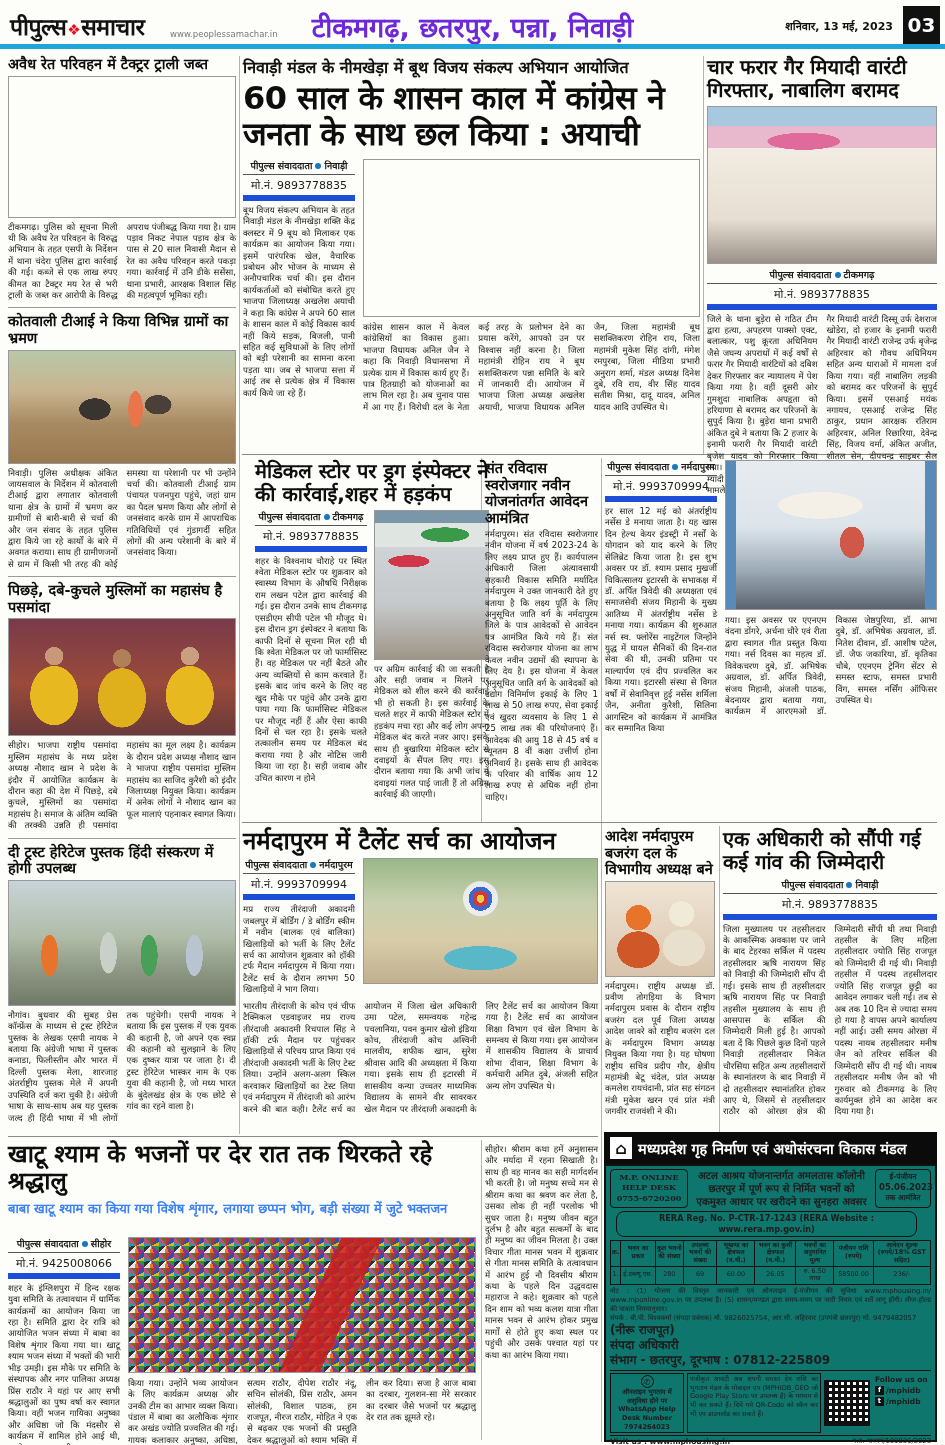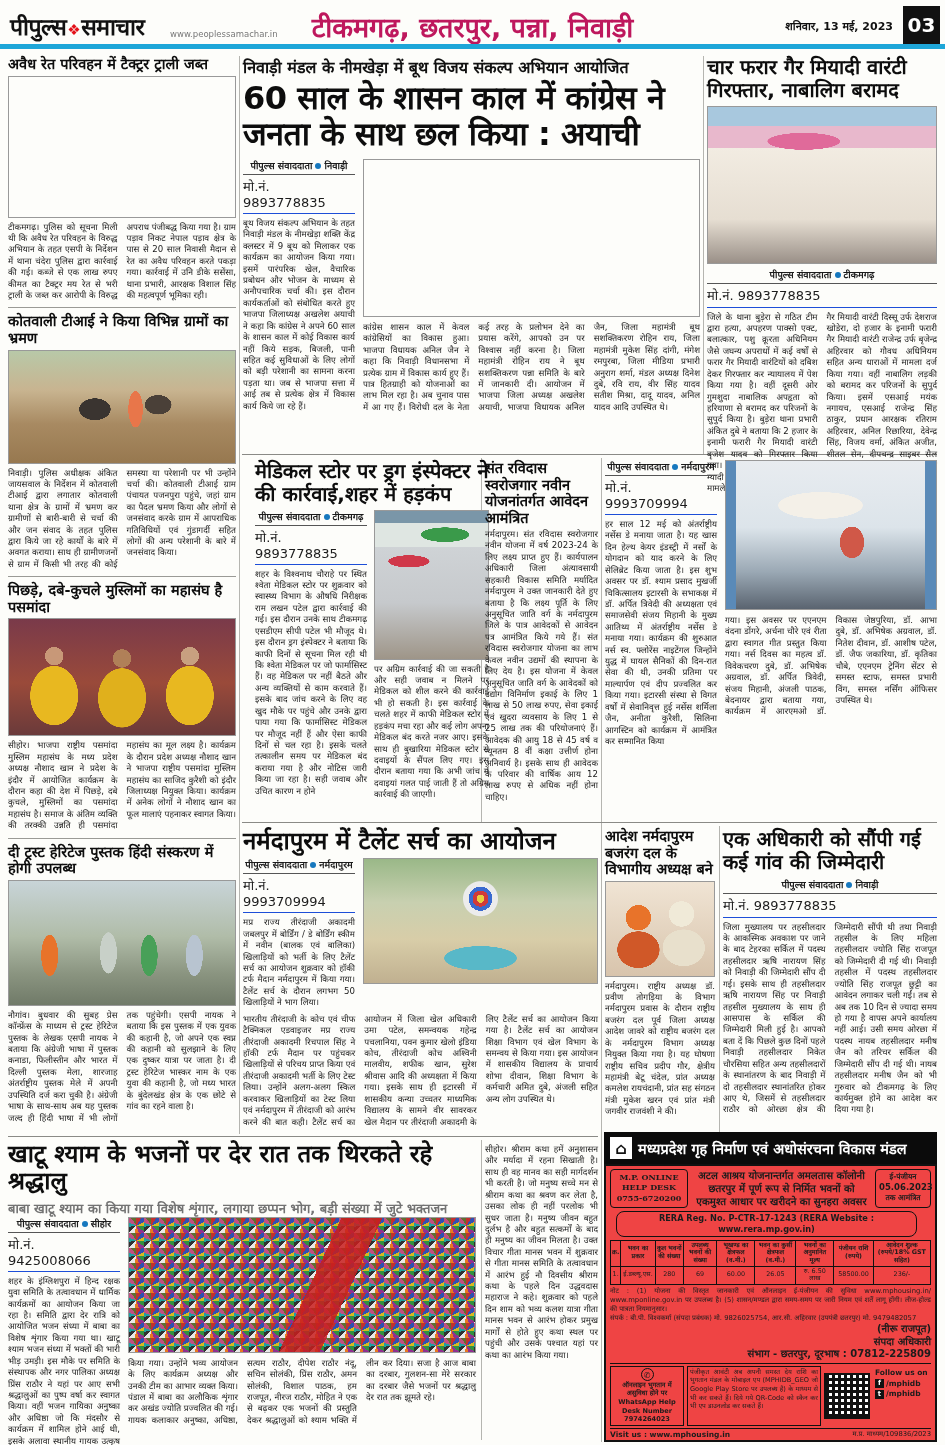--- a/index.html
+++ b/index.html
@@ -4,38 +4,38 @@
 <style>
   html,body{margin:0;padding:0;background:#e8e8e4;}
   *{box-sizing:border-box;}
   .page{position:relative;width:945px;height:1445px;background:#fdfdfa;margin:0 auto;
         font-family:"DejaVu Sans",sans-serif;color:#1c1c1c;overflow:hidden;}
   
   .logo{position:absolute;left:10px;top:10px;font-weight:700;font-size:23px;color:#111;letter-spacing:-0.5px;}
   .logo .diamond{color:#e31119;font-size:15px;margin:0 1px;}
   .website{position:absolute;left:170px;top:29px;font-size:8.5px;color:#777;}
   .region-title{position:absolute;left:250px;top:8px;width:445px;text-align:center;
-                font-size:27px;font-weight:700;color:#be185d;}
+                font-size:27px;font-weight:700;color:#6d28d9;}
   .edition-date{position:absolute;right:52px;top:18px;font-size:11px;font-weight:700;color:#111;}
   .page-num{position:absolute;right:5px;top:6px;width:37px;height:38px;background:#111;color:#fff;
             font-size:20px;font-weight:700;display:flex;align-items:center;justify-content:center;}
   .cyan-rule{position:absolute;left:0;top:44px;width:945px;height:5px;background:#1ea6d8;}
   
   .art{position:absolute;}
   .hl{font-weight:700;color:#0d0d0d;line-height:1.14;}
   .hl-s{font-size:14.5px;margin:0 0 3px 0;}
   .hl-m{font-size:20px;margin:0 0 4px 0;}
   .hl-l{font-size:32px;margin:2px 0 6px 0;letter-spacing:-0.5px;}
   .hl-xl{font-size:24px;margin:0 0 3px 0;}
   .kicker{font-size:16px;font-weight:700;color:#111;margin:0 0 2px 0;}
-  .subhead{font-size:13px;font-weight:700;color:#737373;margin:1px 0 0 0;}
+  .subhead{font-size:13px;font-weight:700;color:#3b82f6;margin:1px 0 20px 0;}
   .byline{font-size:9.5px;font-weight:700;text-align:center;border-bottom:1px solid #555;
           padding-bottom:2px;white-space:nowrap;}
   .byline .dot{display:inline-block;width:6px;height:6px;border-radius:50%;background:#1778be;margin:0 3px 1px 3px;vertical-align:middle;}
-  .phone{font-size:13px;text-align:left;padding:2px 0 3px 0;border-bottom:1px solid #1d4ed8;margin-bottom:4px;}
+  .phone{font-size:11px;text-align:center;padding:2px 0 3px 0;border-bottom:6px solid #1d4ed8;margin-bottom:4px;}
   .body-t{font-size:8.6px;line-height:1.33;text-align:justify;color:#191919;}
   .cols2{column-count:2;column-gap:9px;}
   .cols3{column-count:3;column-gap:9px;}
   .row{display:flex;gap:8px;}
   .colA{width:112px;flex:none;}
   .colB{flex:1;min-width:0;}
   
   .ph{width:100%;border:1px solid #999;}
   .ph-tractor{background:
     radial-gradient(ellipse 16px 52px at 26% 66%,#dccb a8 0,transparent 0),
@@ -99,34 +99,34 @@
   .vline{position:absolute;width:1px;background:#b5b5b0;}
   .hline{position:absolute;height:1px;background:#8a8a86;}
   .rail-art{border-top:1px solid #9a9a96;padding-top:5px;margin-top:6px;}
   
   .ad-head{position:absolute;left:604px;top:1132px;width:333px;height:32px;background:#0b0b0b;color:#fff;
            display:flex;align-items:center;gap:6px;padding:0 6px;}
   .ad-head .emblem{width:22px;height:22px;background:#fff;color:#111;font-size:16px;font-weight:700;
            display:flex;align-items:center;justify-content:center;flex:none;}
   .ad-head .t{font-size:14.5px;font-weight:700;white-space:nowrap;}
   .ad-box{position:absolute;left:604px;top:1164px;width:333px;height:278px;border:2px solid #111;
-          background:#ef4444;padding:3px 4px;font-size:7px;line-height:1.3;}
+          background:#0f766e;padding:3px 4px;font-size:7px;line-height:1.3;}
   .ad-r1{display:flex;gap:4px;align-items:stretch;}
   .ad-cellbox{border:1.5px solid #111;border-radius:4px;padding:2px 3px;text-align:center;font-weight:700;}
   .ad-help{width:78px;flex:none;font-size:8px;font-family:"DejaVu Serif",serif;}
   .ad-offer{flex:1;text-align:center;font-size:10.2px;font-weight:700;line-height:1.25;padding-top:1px;}
   .ad-epan{width:56px;flex:none;font-size:7.5px;}
   .ad-epan .d{font-size:8.5px;}
   .ad-rera{border:1.5px solid #111;border-radius:8px;margin:3px 14px 3px 6px;text-align:center;
            font-weight:700;font-size:8.2px;padding:1px 0;}
   .ad-table{width:100%;border-collapse:collapse;margin:1px 0 2px 0;}
   .ad-table th,.ad-table td{border:1px solid #111;font-size:6.4px;padding:1px;text-align:center;vertical-align:middle;line-height:1.2;}
   .ad-note{font-size:6.8px;text-align:justify;}
   .ad-contact{font-size:6.8px;margin-top:1px;}
-  .ad-officer{text-align:right;font-weight:700;font-size:10px;line-height:1.25;}
+  .ad-officer{font-weight:700;font-size:12px;line-height:1.25;}
   .ad-bottom{display:flex;gap:3px;border-top:1px solid #111;margin-top:2px;padding-top:2px;align-items:stretch;}
   .ad-wa{width:74px;flex:none;border:1px solid #111;text-align:center;font-size:6.6px;font-weight:700;padding:1px;}
   .wa-ic{display:inline-block;width:13px;height:13px;border:1.5px solid #111;border-radius:50%;font-size:8px;line-height:13px;}
   .ad-app{flex:1;border:1px solid #111;font-size:6.6px;padding:1px 2px;text-align:justify;}
   .ad-qr{width:46px;height:46px;flex:none;align-self:center;}
   .qr{width:100%;height:100%;border:2px solid #111;background:
       repeating-linear-gradient(0deg,#111 0 3px,transparent 3px 6px),
       repeating-linear-gradient(90deg,#111 0 3px,#fff 3px 6px);}
   .ad-follow{width:58px;flex:none;font-size:7.5px;font-weight:700;text-align:left;padding:2px;}
   .soc{display:flex;align-items:center;gap:2px;margin-top:1px;}

